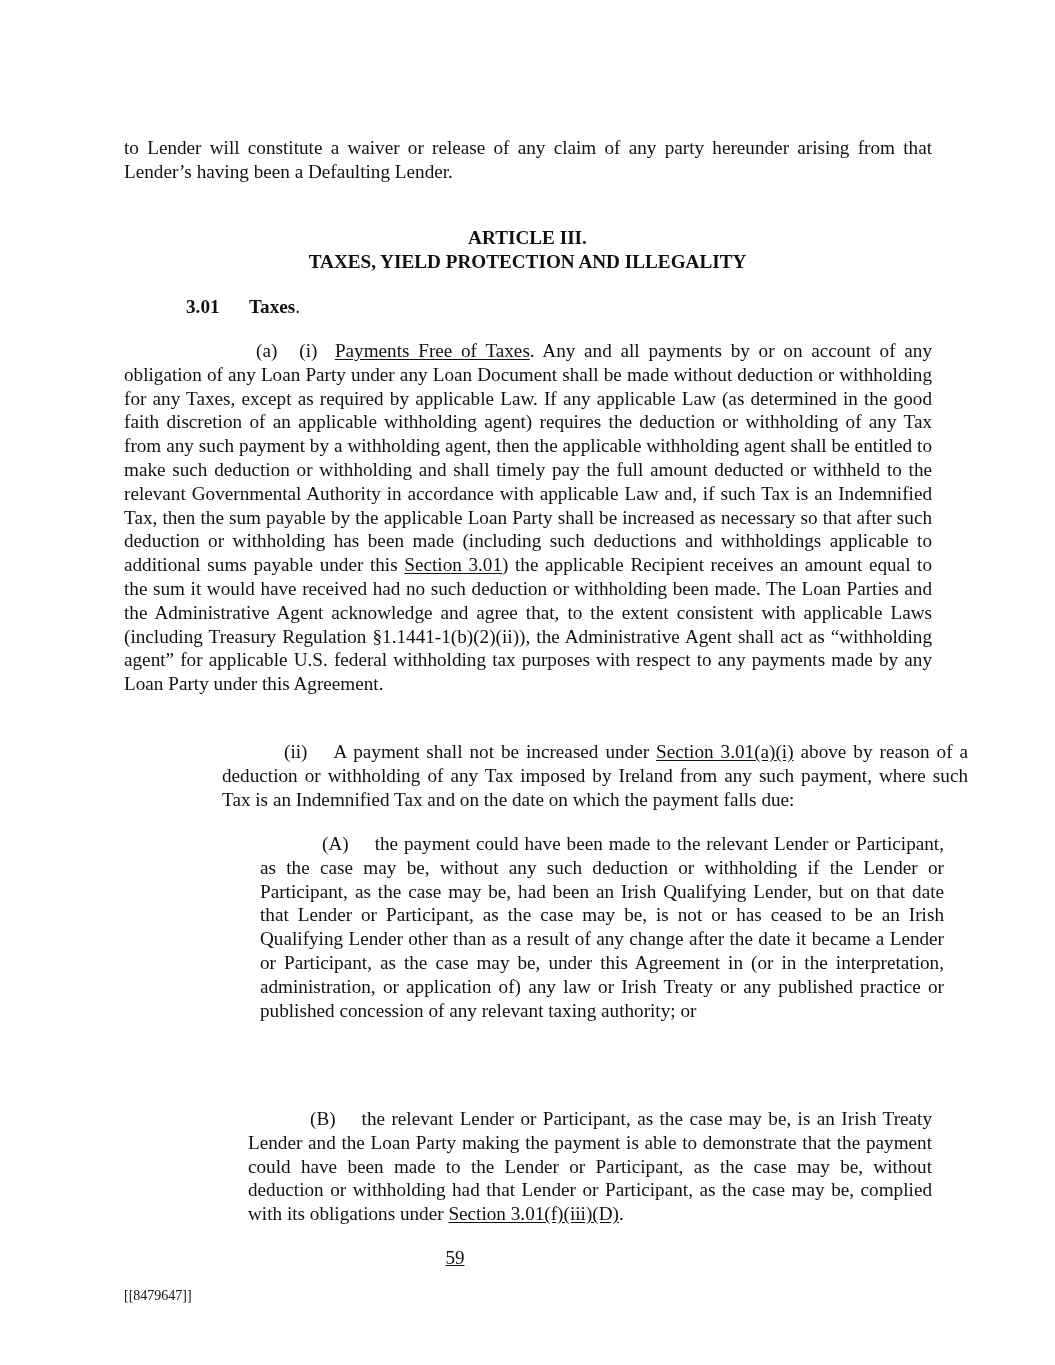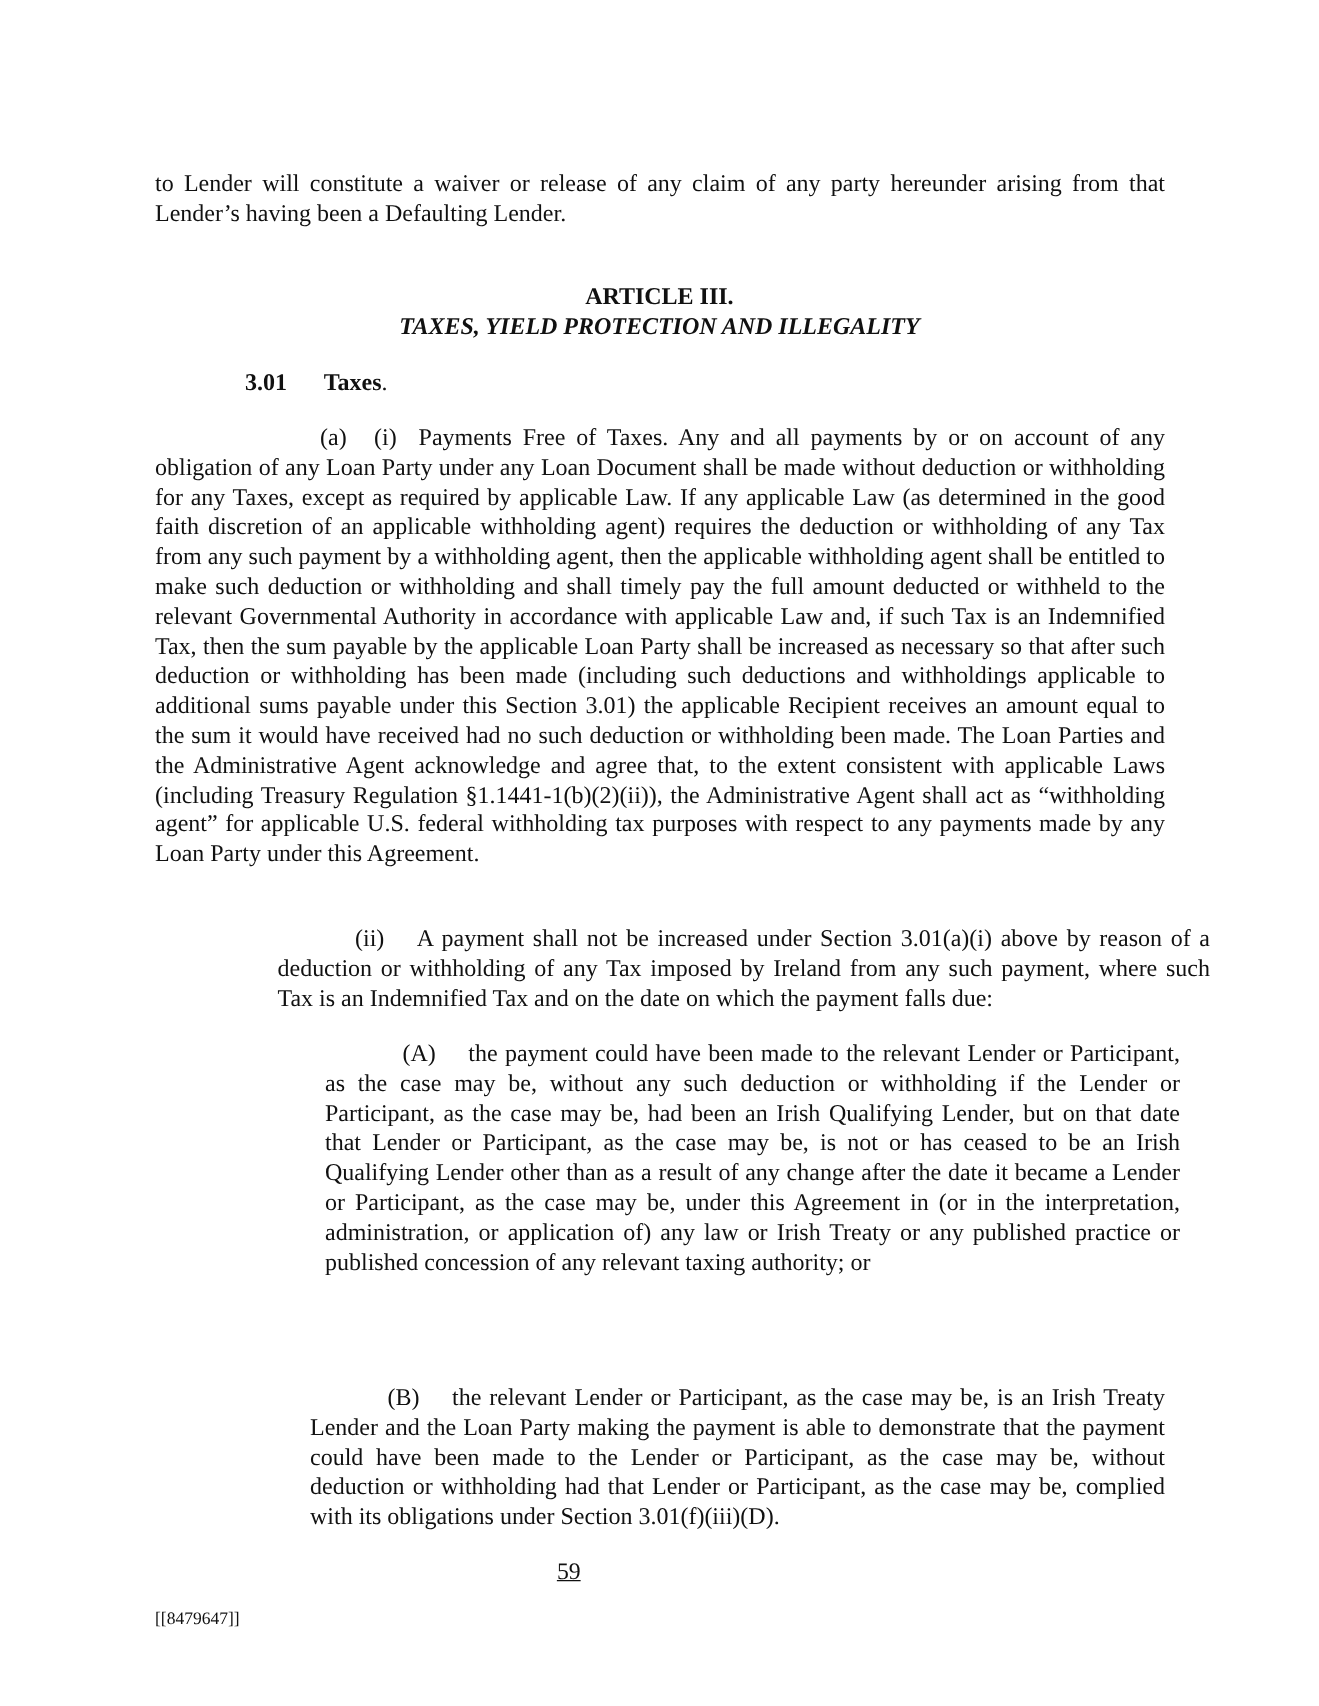--- a/index.html
+++ b/index.html
@@ -9,27 +9,27 @@
     color: #111111;
     font-size: 19.2px;
     line-height: 23.8px;
   }
   .para {
     position: absolute;
     text-align: justify;
     margin: 0;
   }
   .para.last-left { text-align-last: left; }
-  .u { text-underline-offset: 2px; }
+  .u { text-decoration: underline; text-underline-offset: 2px; }
   .center { position: absolute; left: 0; width: 1055px; text-align: center; font-weight: bold; }
   .tab { display: inline-block; }
   #p-intro { left: 124px; top: 126px; width: 808px; text-align-last: left; margin-top: 10px; }
   #art-num { top: 226px; }
-  #art-title { top: 250px; font-style: italic; }
-  #sec-head { position: absolute; left: 196px; top: 295px; font-weight: bold; }
+  #art-title { top: 250px; }
+  #sec-head { position: absolute; left: 186px; top: 295px; font-weight: bold; }
   #sec-head .num { display: inline-block; width: 63px; }
   #p-a { left: 124px; top: 339px; width: 808px; }
   #p-ii { left: 186px; top: 740px; width: 746px; margin-left: 36px; }
   #p-A { left: 248px; top: 832px; width: 684px; margin-left: 12px; }
   #p-B { left: 248px; top: 1094px; width: 684px; margin-top: 13px; }
   #page-num { position: absolute; left: 0; width: 910px; top: 1246px; text-align: center; font-size: 19px; text-decoration: underline; }
   #doc-id { position: absolute; left: 124px; top: 1290px; font-size: 14px; line-height: 12px; }
 </style>
 </head>
 <body>

